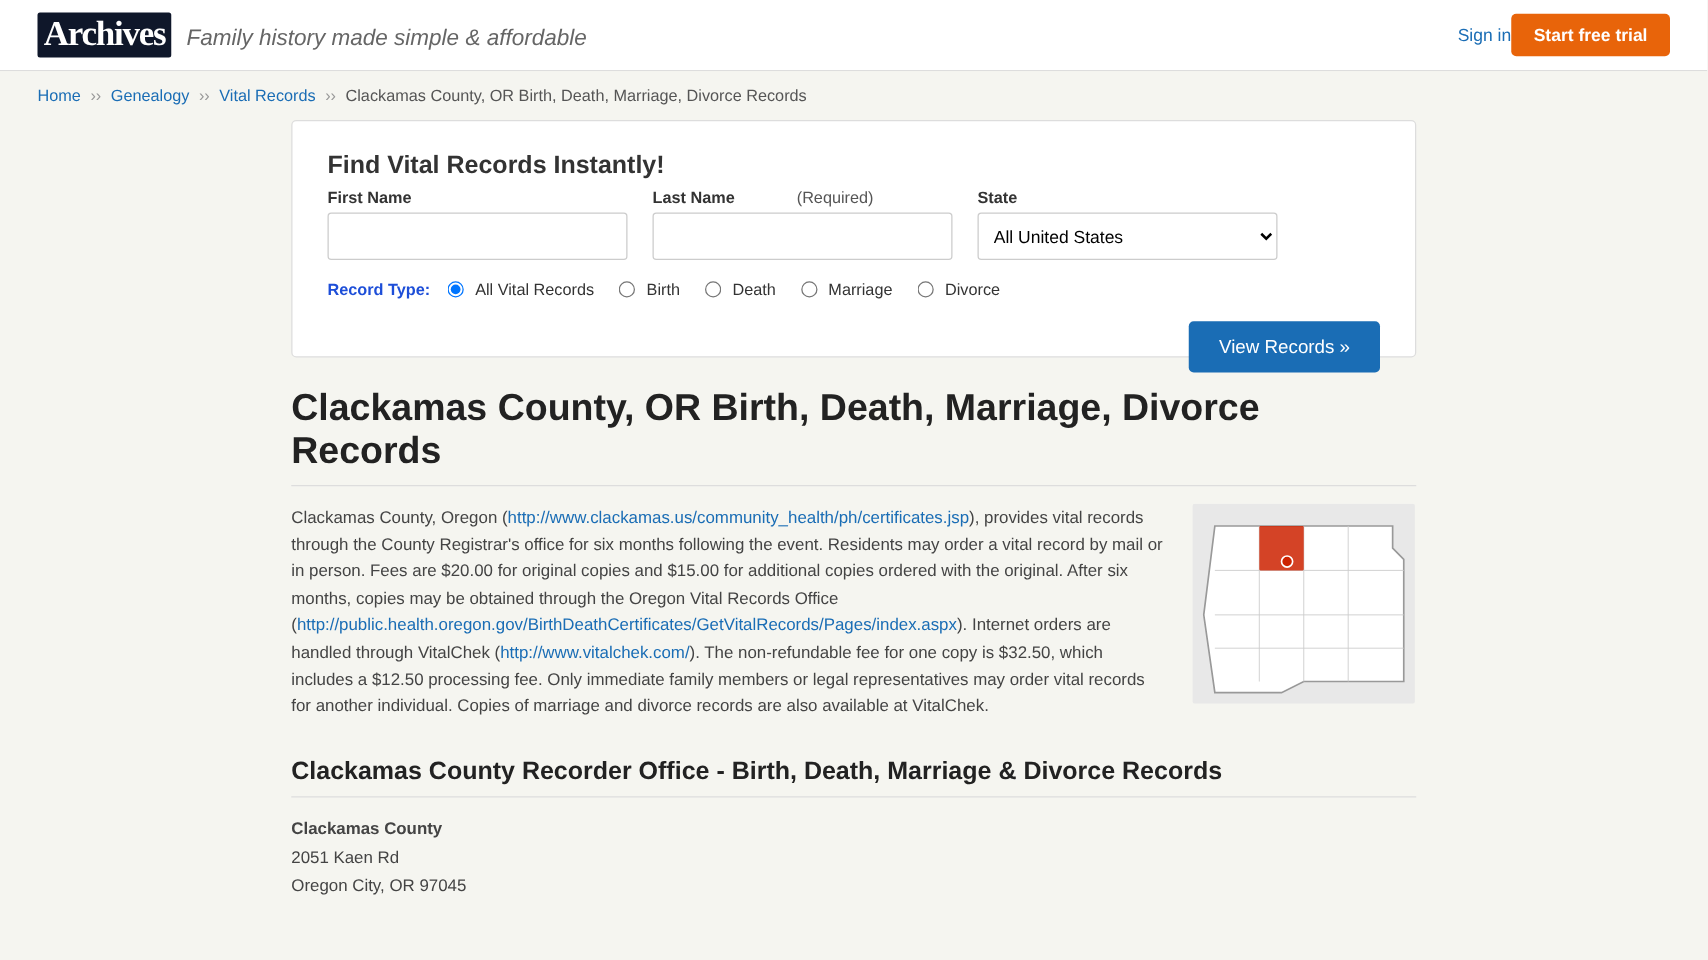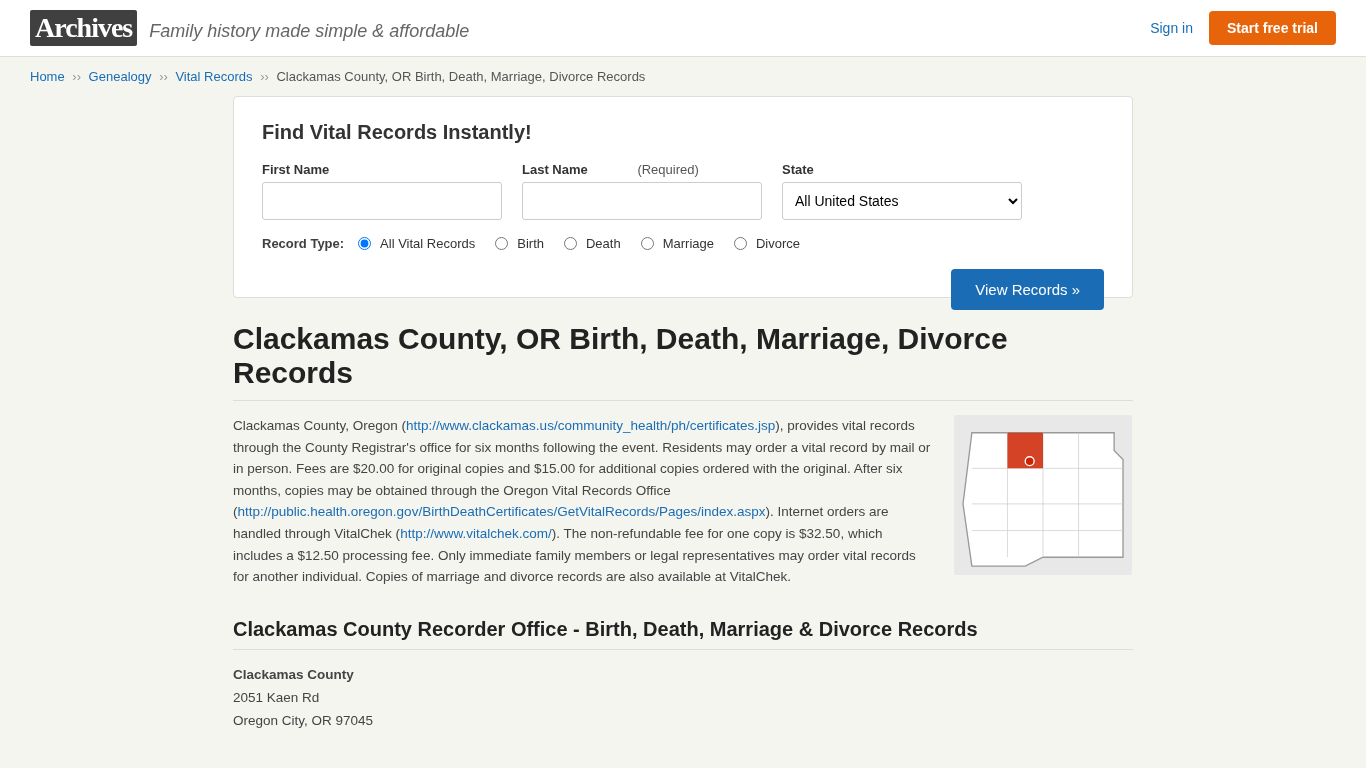--- a/index.html
+++ b/index.html
@@ -21,34 +21,33 @@
     }
     .archives-logo {
       font-size: 28px;
       font-weight: bold;
       color: #333;
       font-family: Georgia, serif;
       letter-spacing: -1px;
     }
     .archives-logo span.arch-box {
       display: inline-block;
-      background: #404040;
+      background: #0f172a;
       color: #fff;
       padding: 2px 5px;
       border-radius: 2px;
     }
     .tagline {
       font-size: 18px;
       color: #666;
       font-style: italic;
     }
     #header-right {
       display: flex;
       align-items: center;
-      gap: 16px;
     }
     .signin-link {
       color: #1a6db5;
       text-decoration: none;
       font-size: 14px;
     }
     .btn-free-trial {
       background: #e8640a;
       color: #fff;
       border: none;
@@ -86,21 +85,21 @@
     .search-card {
       background: #fff;
       border: 1px solid #ddd;
       border-radius: 4px;
       padding: 24px 28px 28px;
       margin-bottom: 24px;
     }
     .search-card h2 {
       font-size: 20px;
       font-weight: bold;
-      margin-bottom: 18px;
+      margin-bottom: 6px;
       color: #333;
     }
     .form-row {
       display: flex;
       gap: 20px;
       margin-bottom: 16px;
       align-items: flex-end;
     }
     .form-group {
       display: flex;
@@ -137,21 +136,21 @@
     .record-type-row {
       display: flex;
       align-items: center;
       gap: 10px;
       margin-bottom: 18px;
       flex-wrap: wrap;
     }
     .record-type-label {
       font-weight: bold;
       font-size: 13px;
-      color: #404040;
+      color: #1d4ed8;
       margin-right: 4px;
     }
     .record-type-row label {
       display: flex;
       align-items: center;
       gap: 9px;
       font-size: 13px;
       cursor: pointer;
       margin-right: 10px;
     }

